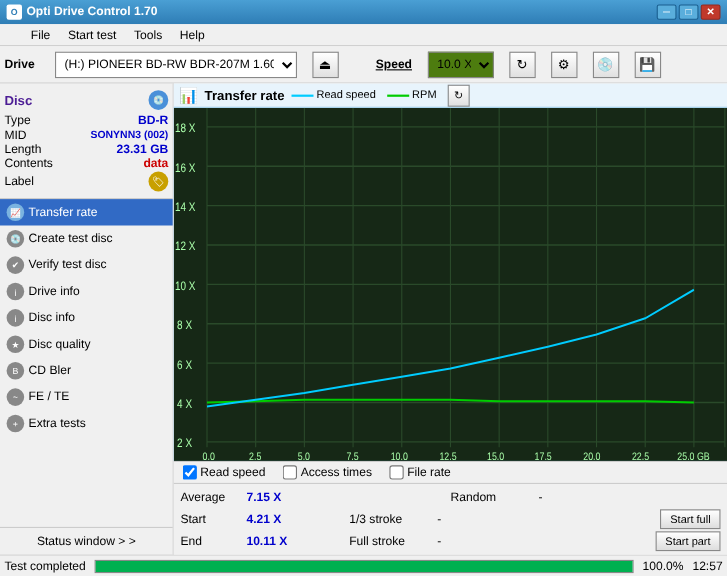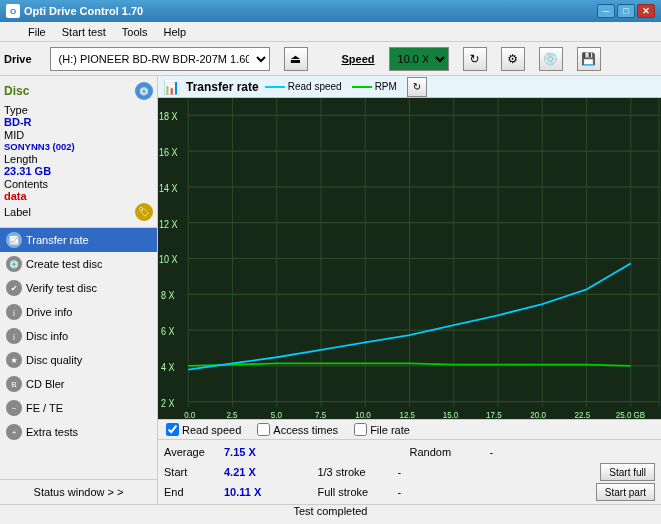--- a/index.html
+++ b/index.html
@@ -16,47 +16,47 @@
     
     .menu-bar { background: #f0f0f0; height: 20px; display: flex; align-items: center; padding: 0 20px; border-bottom: 1px solid #ccc; }
     .menu-item { padding: 2px 8px; font-size: 11px; cursor: pointer; color: #000; }
 
     
     .toolbar { background: #f0f0f0; height: 34px; display: flex; align-items: center; padding: 0 4px; border-bottom: 1px solid #ccc; gap: 14px; }
     .toolbar-label { font-size: 11px; font-weight: bold; margin-right: 4px; }
     .drive-select { height: 24px; font-size: 11px; border: 1px solid #888; padding: 0 4px; background: white; width: 220px; }
     .toolbar-icon-btn { width: 24px; height: 24px; border: 1px solid #888; background: linear-gradient(to bottom, #fff, #e0e0e0); display: flex; align-items: center; justify-content: center; cursor: pointer; font-size: 12px; }
     .speed-label { font-size: 11px; font-weight: bold; margin-left: 20px; text-decoration: underline; }
-    .speed-select { height: 24px; font-size: 11px; border: 1px solid #888; padding: 0 4px; background: #15803d; width: 60px; }
+    .speed-select { height: 24px; font-size: 11px; border: 1px solid #888; padding: 0 4px; background: #4d7c0f; width: 60px; }
 
     
     .main { display: flex; height: calc(524px - 22px - 20px - 34px - 20px); }
 
     
     .sidebar { width: 158px; background: #f0f0f0; border-right: 1px solid #ccc; display: flex; flex-direction: column; }
     .disc-info-panel { padding: 6px 4px; border-bottom: 1px solid #ccc; }
     .disc-header { display: flex; align-items: center; justify-content: space-between; margin-bottom: 4px; }
-    .disc-title { font-size: 12px; font-weight: bold; color: #4d7c0f; }
+    .disc-title { font-size: 12px; font-weight: bold; color: #4c1d95; }
     .disc-icon { width: 18px; height: 18px; background: #4a90d9; border-radius: 50%; display: flex; align-items: center; justify-content: center; font-size: 8px; color: white; }
-    .disc-row { display: flex; justify-content: space-between; margin-bottom: 1px; flex-direction: column; }
+    .disc-row { display: flex; justify-content: space-between; margin-bottom: 1px; }
     .disc-row-label { color: #000; font-size: 11px; }
     .disc-row-value { color: #0000cc; font-size: 11px; font-weight: bold; }
     .disc-row-value.data { color: #cc0000; }
     .label-row { display: flex; justify-content: space-between; align-items: center; }
 
     .nav-items { flex: 1; }
     .nav-item { display: flex; align-items: center; gap: 4px; padding: 4px 6px; cursor: pointer; font-size: 11px; color: #000; }
     .nav-item.active { background: #316ac5; color: white; }
     .nav-item-icon { width: 16px; height: 16px; border-radius: 50%; display: flex; align-items: center; justify-content: center; font-size: 8px; background: #888; color: white; flex-shrink: 0; }
     .nav-item.active .nav-item-icon { background: #7ab3e0; }
 
     .status-window-btn { padding: 6px; border-top: 1px solid #ccc; cursor: pointer; font-size: 11px; text-align: center; color: #000; }
 
     
-    .progress-bar-container { background: #f0f0f0; height: 20px; display: flex; align-items: center; gap: 8px; padding: 0 4px; border-top: 1px solid #ccc; flex-direction: column; }
+    .progress-bar-container { background: #f0f0f0; height: 20px; display: flex; align-items: center; gap: 8px; padding: 0 4px; border-top: 1px solid #ccc; }
     .progress-bar-outer { flex: 1; height: 12px; background: #c0c0c0; border: 1px solid #888; }
     .progress-bar-inner { height: 100%; background: #00b050; }
 
     
     .content-area { flex: 1; background: white; display: flex; flex-direction: column; }
 
     
     .chart-header { background: #e8f4fc; border-bottom: 1px solid #aad0e8; padding: 2px 6px; display: flex; align-items: center; gap: 6px; height: 22px; }
     .chart-title { font-size: 12px; font-weight: bold; color: #000; }
     .chart-legend { display: flex; align-items: center; gap: 10px; font-size: 10px; }

